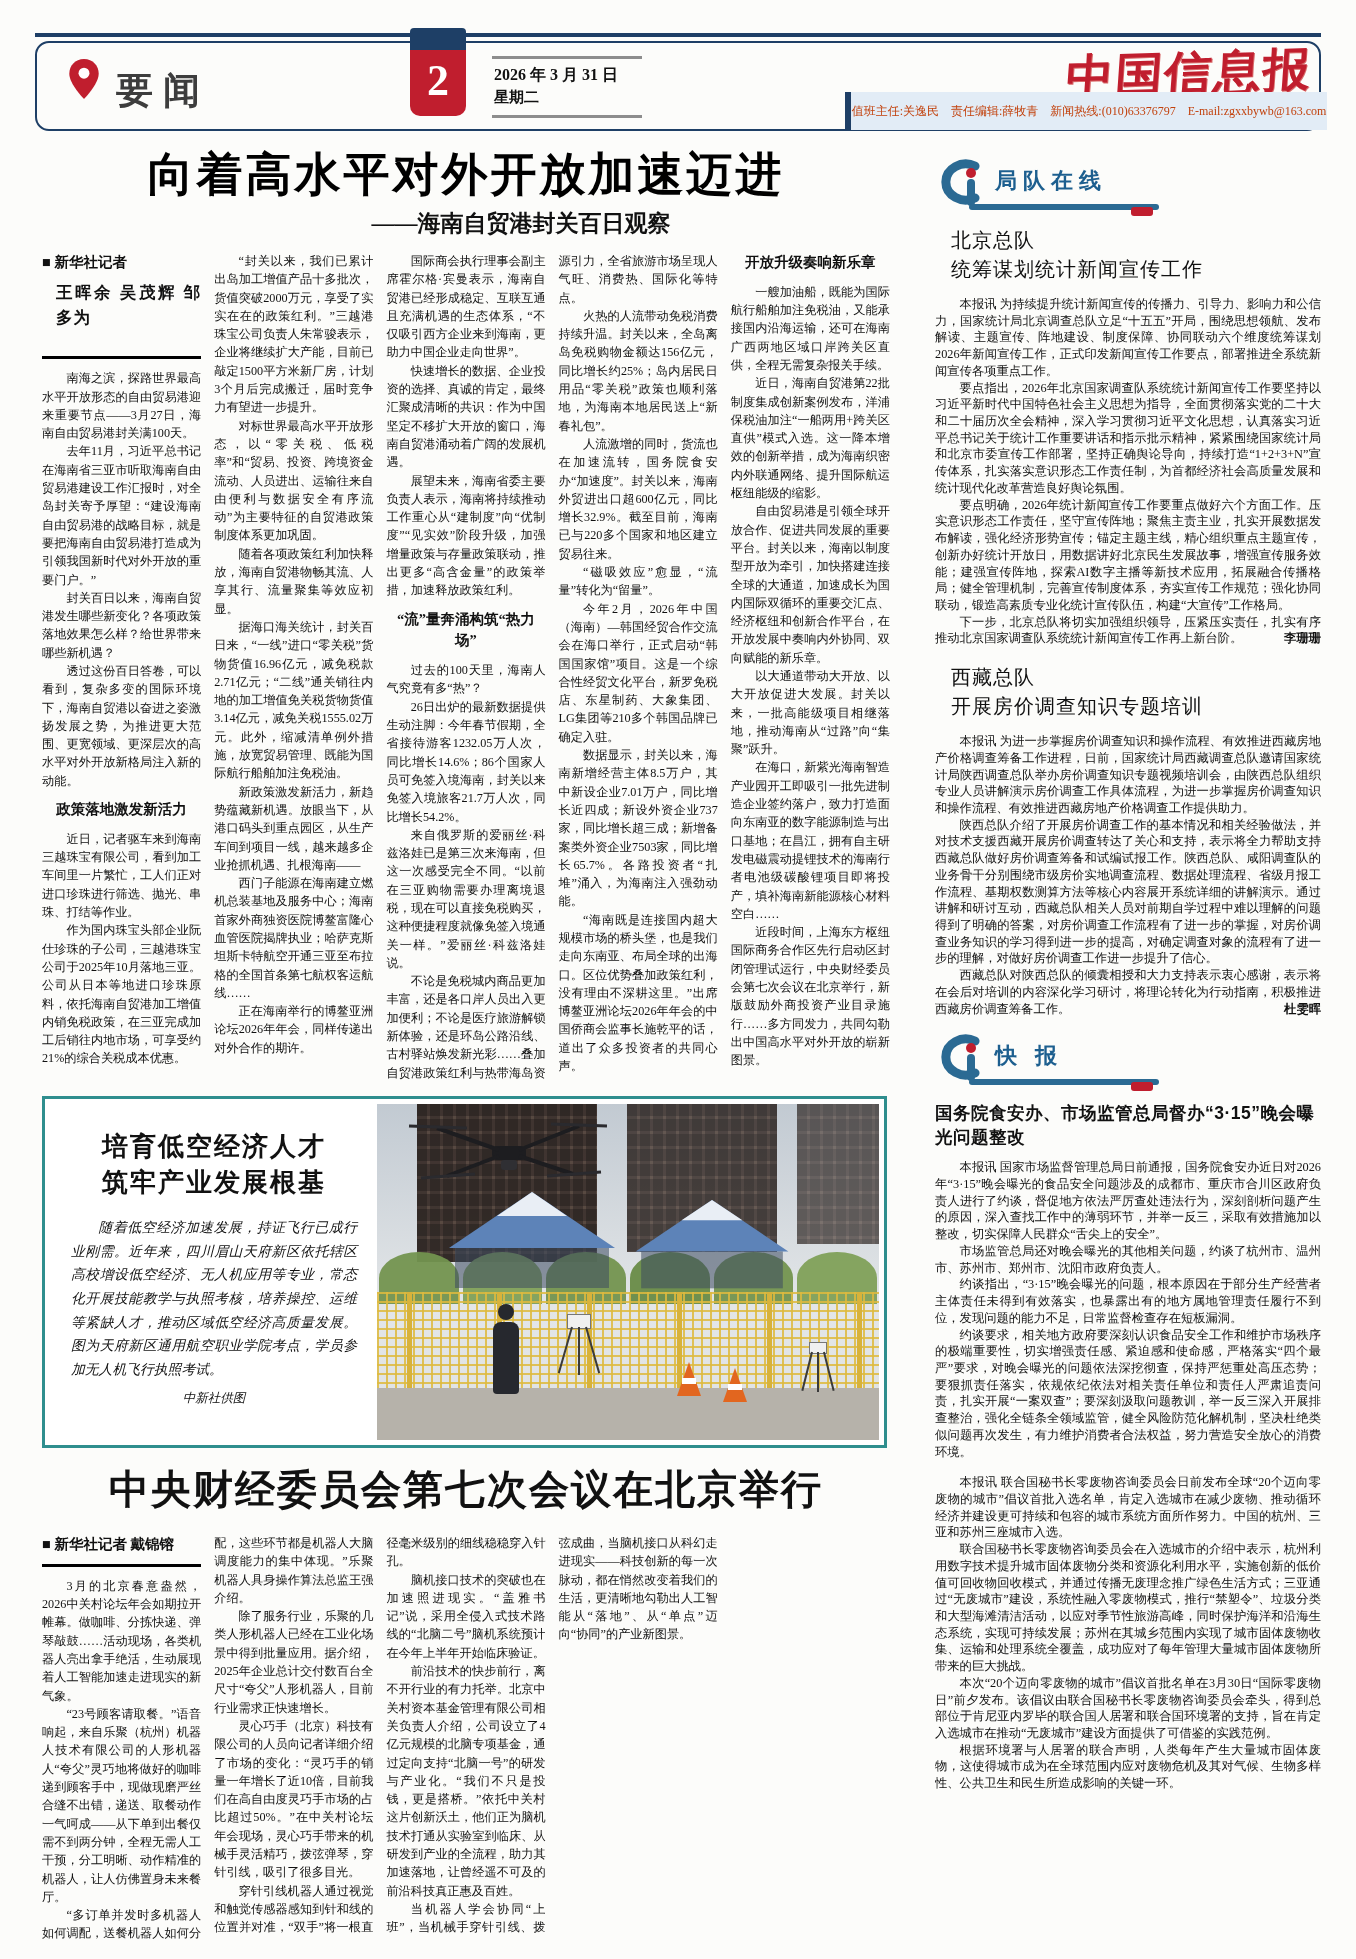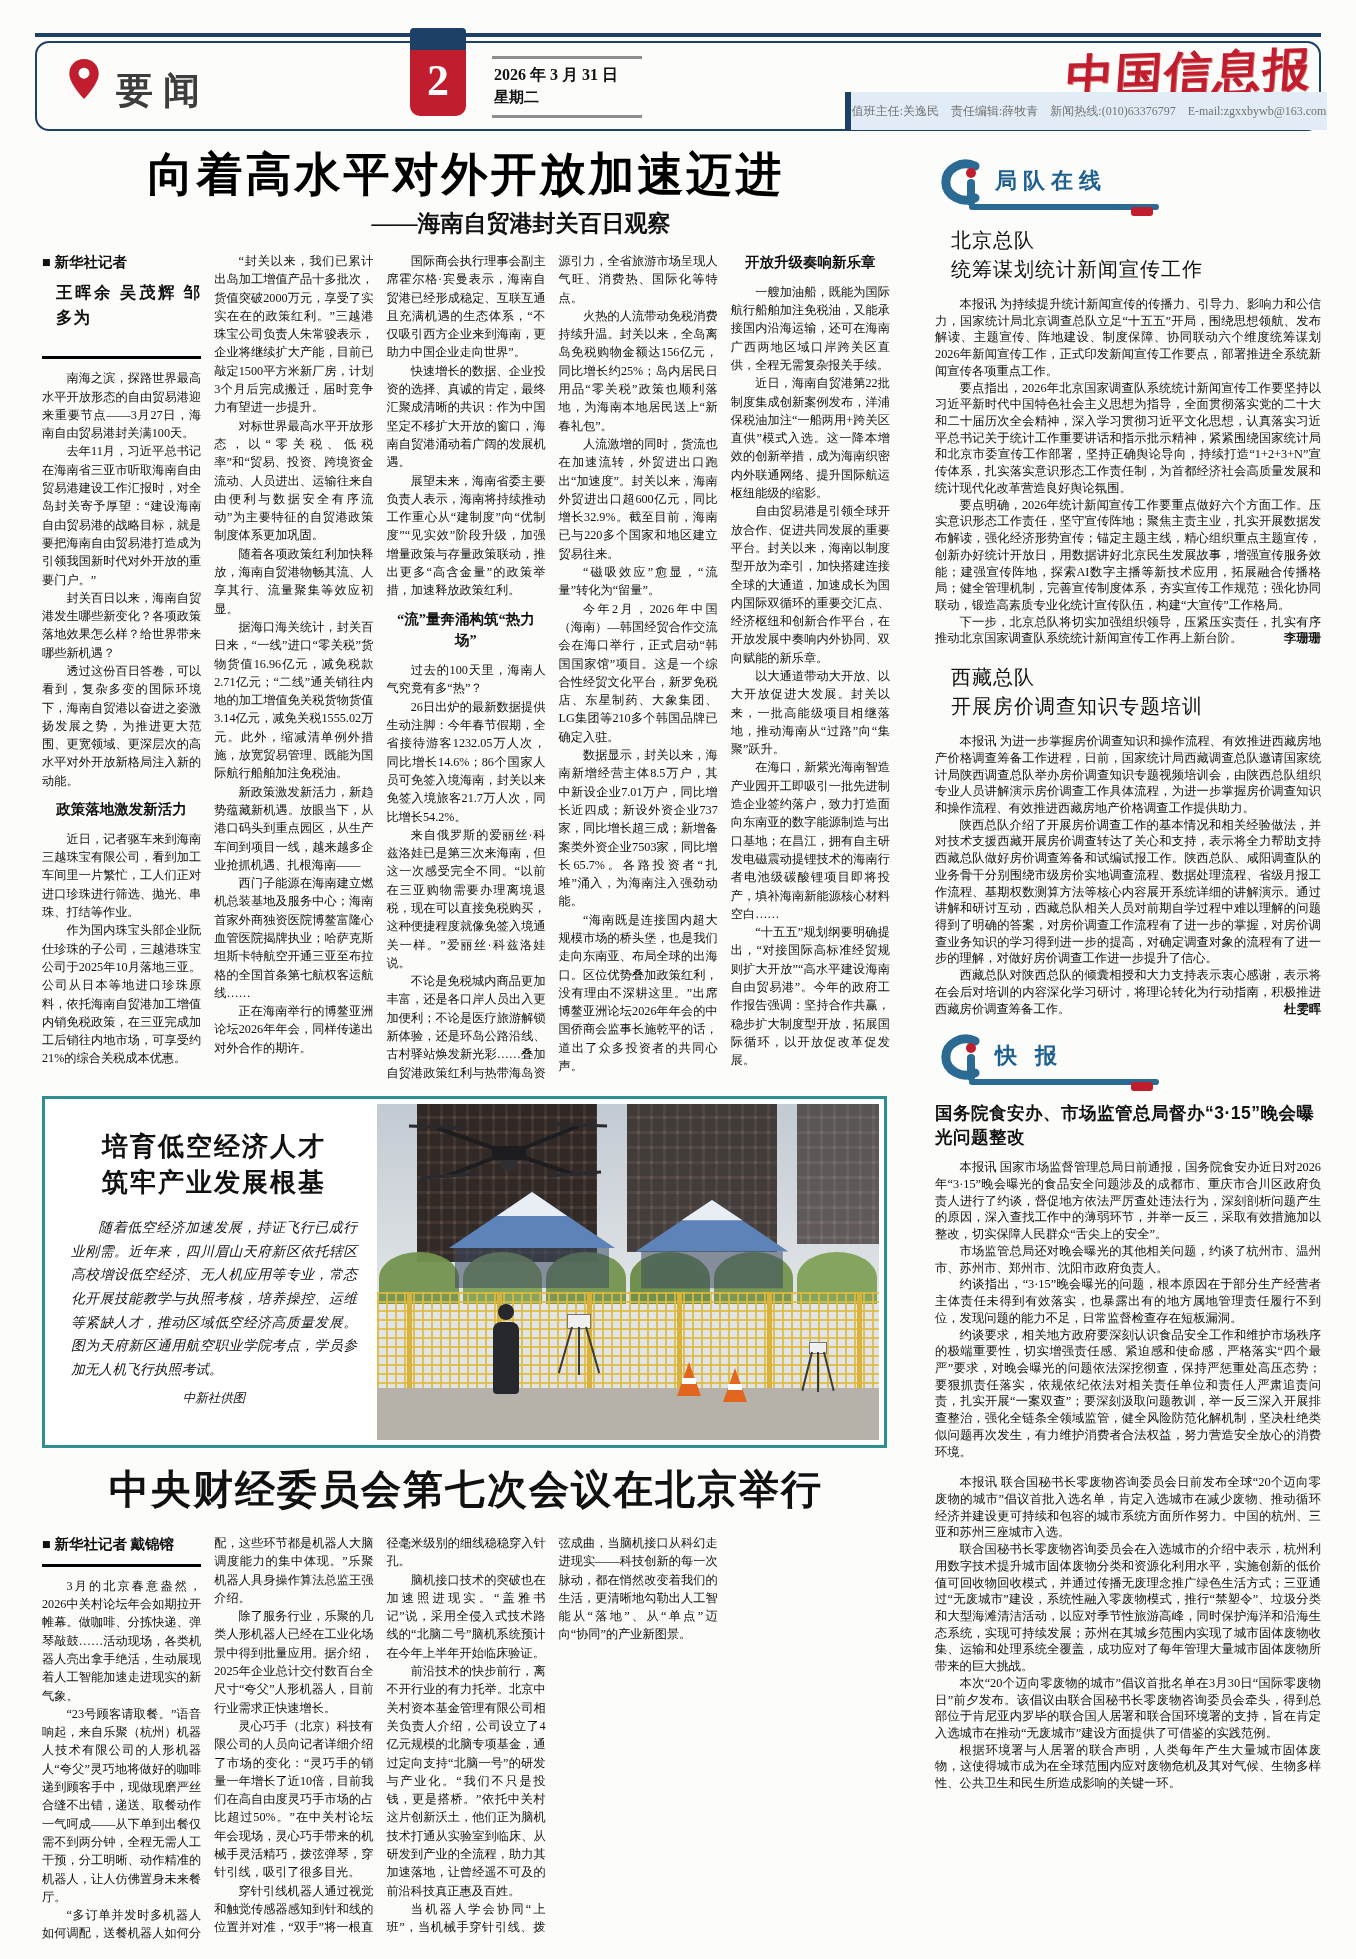--- a/index.html
+++ b/index.html
@@ -16,21 +16,21 @@
         color:#fff;font-size:44px;font-weight:bold;text-align:center;line-height:62px;}
   .date-block{position:absolute;left:492px;top:56px;width:150px;}
   .date-rule{height:3px;background:#8d8d8d;}
   .date-line{font-size:16px;font-weight:bold;margin:6px 0 2px 2px;}
   .weekday-line{font-size:15px;font-weight:bold;margin:0 0 8px 2px;}
   .masthead{position:absolute;left:1058px;top:42px;width:262px;text-align:center;font-size:47px;font-weight:bold;
         color:#c01e2e;transform:skewX(-6deg) rotate(-2deg);letter-spacing:2px;
         text-shadow:1px 1px 0 #d86a6a;}
   .info-strip{position:absolute;left:845px;top:92px;width:476px;height:38px;background:#e2ecf6;
         border-left:6px solid #1e3f66;display:flex;align-items:center;justify-content:center;}
-  .info-strip span{font-size:12px;color:#737373;letter-spacing:0;}
+  .info-strip span{font-size:12px;color:#c2410c;letter-spacing:0;}
   
   .main-headline{position:absolute;left:42px;top:144px;width:848px;text-align:center;font-size:46px;font-weight:900;
         letter-spacing:3px;color:#000;}
   .main-subtitle{position:absolute;left:42px;top:208px;width:848px;text-align:center;padding-left:110px;box-sizing:border-box;
         font-size:23px;font-weight:bold;}
   .main-body{position:absolute;left:42px;top:252px;width:848px;height:840px;overflow:hidden;
         column-count:5;column-gap:13px;column-fill:auto;font-size:12.2px;line-height:1.5;text-align:justify;}
   .byline-block{border-bottom:3px solid #000;padding-bottom:26px;margin-bottom:10px;}
   .byline-label{font-size:14.5px;font-weight:bold;}
   .byline-authors{font-size:16.5px;font-weight:bold;margin-top:7px;padding-left:14px;letter-spacing:1px;}
@@ -132,32 +132,31 @@
       <p class="para">正在海南举行的博鳌亚洲论坛2026年年会，同样传递出对外合作的期许。</p>
       <p class="para">国际商会执行理事会副主席霍尔格·宾曼表示，海南自贸港已经形成稳定、互联互通且充满机遇的生态体系，“不仅吸引西方企业来到海南，更助力中国企业走向世界”。</p>
       <p class="para">快速增长的数据、企业投资的选择、真诚的肯定，最终汇聚成清晰的共识：作为中国坚定不移扩大开放的窗口，海南自贸港涌动着广阔的发展机遇。</p>
       <p class="para">展望未来，海南省委主要负责人表示，海南将持续推动工作重心从“建制度”向“优制度”“见实效”阶段升级，加强增量政策与存量政策联动，推出更多“高含金量”的政策举措，加速释放政策红利。</p>
       <p class="subhead">“流”量奔涌构筑“热力场”</p>
       <p class="para">过去的100天里，海南人气究竟有多“热”？</p>
       <p class="para">26日出炉的最新数据提供生动注脚：今年春节假期，全省接待游客1232.05万人次，同比增长14.6%；86个国家人员可免签入境海南，封关以来免签入境旅客21.7万人次，同比增长54.2%。</p>
       <p class="para">来自俄罗斯的爱丽丝·科兹洛娃已是第三次来海南，但这一次感受完全不同。“以前在三亚购物需要办理离境退税，现在可以直接免税购买，这种便捷程度就像免签入境通关一样。”爱丽丝·科兹洛娃说。</p>
       <p class="para">不论是免税城内商品更加丰富，还是各口岸人员出入更加便利；不论是医疗旅游解锁新体验，还是环岛公路沿线、古村驿站焕发新光彩……叠加自贸港政策红利与热带海岛资源引力，全省旅游市场呈现人气旺、消费热、国际化等特点。</p>
       <p class="para">火热的人流带动免税消费持续升温。封关以来，全岛离岛免税购物金额达156亿元，同比增长约25%；岛内居民日用品“零关税”政策也顺利落地，为海南本地居民送上“新春礼包”。</p>
-      <p class="para">人流激增的同时，货流也在加速流转，外贸进出口跑出“加速度”。封关以来，海南外贸进出口超600亿元，同比增长32.9%。截至目前，海南已与220多个国家和地区建立贸易往来。</p>
+      <p class="para">人流激增的同时，货流也在加速流转，国务院食安办“加速度”。封关以来，海南外贸进出口超600亿元，同比增长32.9%。截至目前，海南已与220多个国家和地区建立贸易往来。</p>
       <p class="para">“磁吸效应”愈显，“流量”转化为“留量”。</p>
       <p class="para">今年2月，2026年中国（海南）—韩国经贸合作交流会在海口举行，正式启动“韩国国家馆”项目。这是一个综合性经贸文化平台，新罗免税店、东星制药、大象集团、LG集团等210多个韩国品牌已确定入驻。</p>
       <p class="para">数据显示，封关以来，海南新增经营主体8.5万户，其中新设企业7.01万户，同比增长近四成；新设外资企业737家，同比增长超三成；新增备案类外资企业7503家，同比增长65.7%。各路投资者“扎堆”涌入，为海南注入强劲动能。</p>
       <p class="para">“海南既是连接国内超大规模市场的桥头堡，也是我们走向东南亚、布局全球的出海口。区位优势叠加政策红利，没有理由不深耕这里。”出席博鳌亚洲论坛2026年年会的中国侨商会监事长施乾平的话，道出了众多投资者的共同心声。</p>
       <p class="subhead">开放升级奏响新乐章</p>
       <p class="para">一艘加油船，既能为国际航行船舶加注免税油，又能承接国内沿海运输，还可在海南广西两地区域口岸跨关区直供，全程无需复杂报关手续。</p>
       <p class="para">近日，海南自贸港第22批制度集成创新案例发布，洋浦保税油加注“一船两用+跨关区直供”模式入选。这一降本增效的创新举措，成为海南织密内外联通网络、提升国际航运枢纽能级的缩影。</p>
       <p class="para">自由贸易港是引领全球开放合作、促进共同发展的重要平台。封关以来，海南以制度型开放为牵引，加快搭建连接全球的大通道，加速成长为国内国际双循环的重要交汇点、经济枢纽和创新合作平台，在开放发展中奏响内外协同、双向赋能的新乐章。</p>
       <p class="para">以大通道带动大开放、以大开放促进大发展。封关以来，一批高能级项目相继落地，推动海南从“过路”向“集聚”跃升。</p>
       <p class="para">在海口，新紫光海南智造产业园开工即吸引一批先进制造企业签约落户，致力打造面向东南亚的数字能源制造与出口基地；在昌江，拥有自主研发电磁震动提锂技术的海南行者电池级碳酸锂项目即将投产，填补海南新能源核心材料空白……</p>
-      <p class="para">“十五五”规划纲要明确提出，“对接国际高标准经贸规则扩大开放”“高水平建设海南自由贸易港”。今年的政府工作报告强调：坚持合作共赢，稳步扩大制度型开放，拓展国际循环，以开放促改革促发展。</p>
       <p class="para">近段时间，上海东方枢纽国际商务合作区先行启动区封闭管理试运行，中央财经委员会第七次会议在北京举行，新版鼓励外商投资产业目录施行……多方同发力，共同勾勒出中国高水平对外开放的崭新图景。</p>
     </div>
 
   <div class="photo-box">
     <div class="caption-pane">
       <div class="cap-title">
         <div>培育低空经济人才</div>
         <div>筑牢产业发展根基</div>
       </div>
       <div class="cap-text">随着低空经济加速发展，持证飞行已成行业刚需。近年来，四川眉山天府新区依托辖区高校增设低空经济、无人机应用等专业，常态化开展技能教学与执照考核，培养操控、运维等紧缺人才，推动区域低空经济高质量发展。图为天府新区通用航空职业学院考点，学员参加无人机飞行执照考试。</div>

